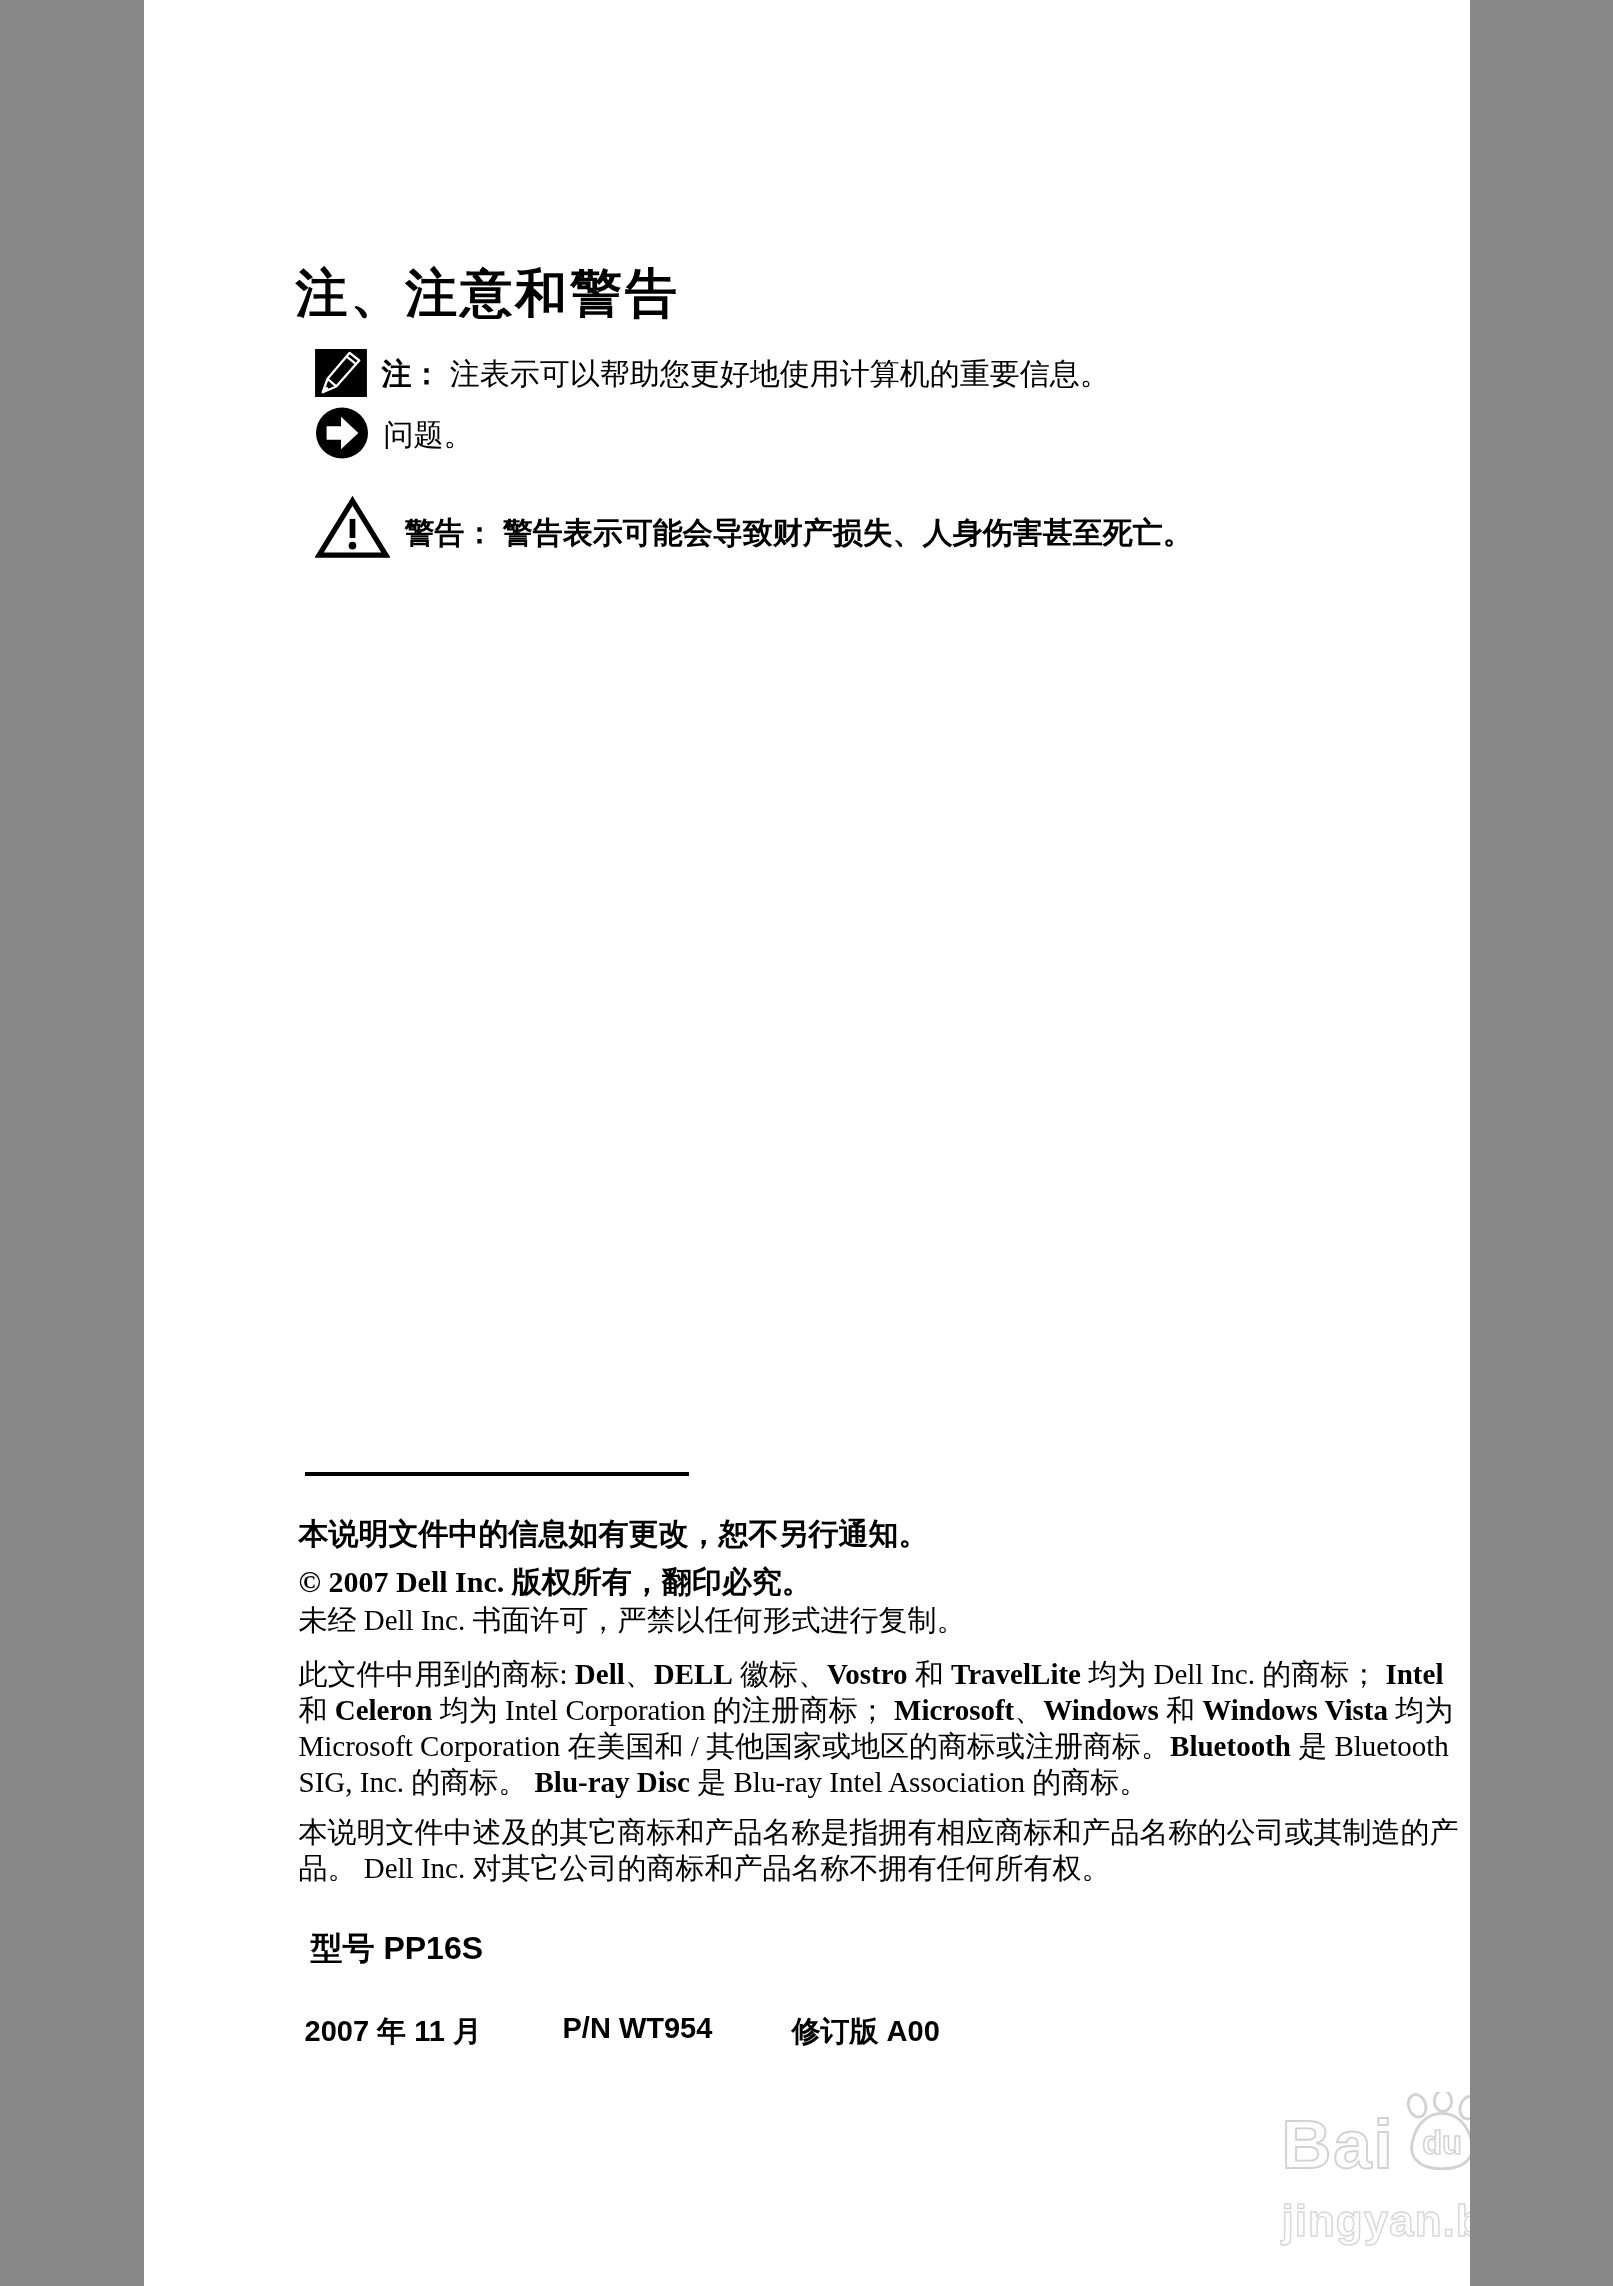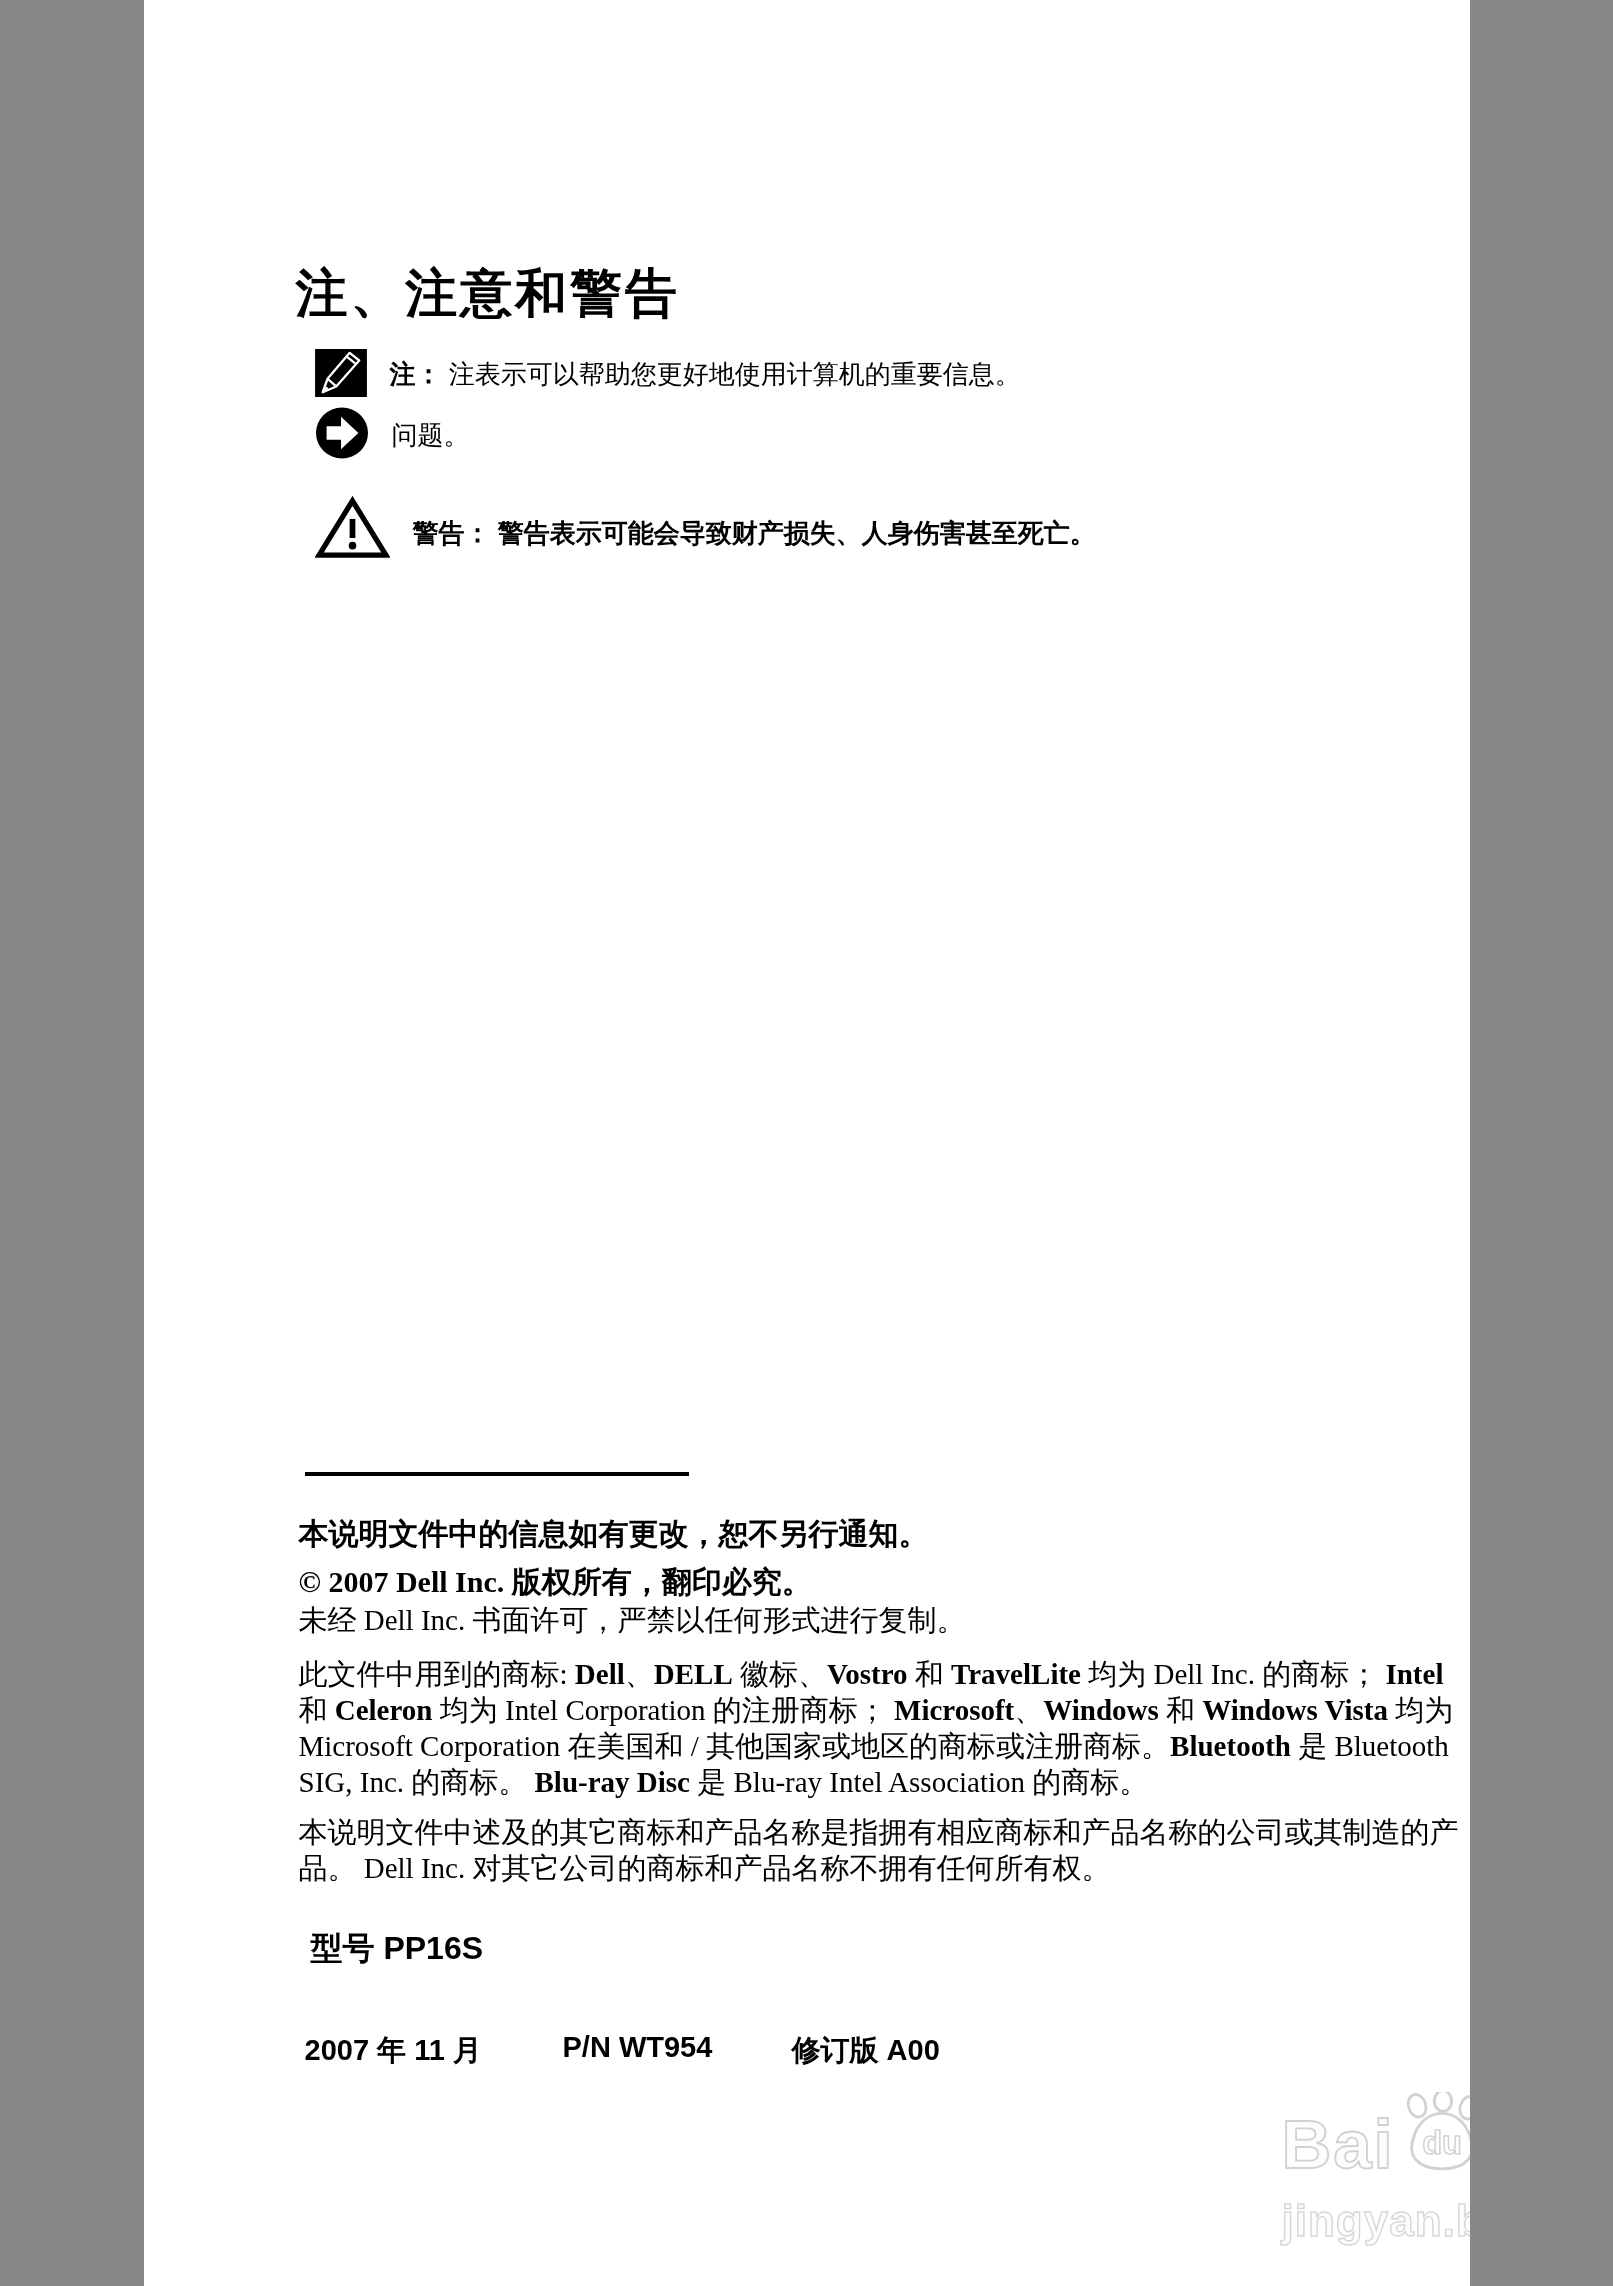--- a/index.html
+++ b/index.html
@@ -28,22 +28,22 @@
     position:absolute;
     left:171px;
     display:flex;
     align-items:flex-start;
   }
   #row-note{top:349px;}
   #row-caution{top:407px;}
   #row-warning{top:496px;}
   .notice-icon-box{flex:0 0 auto;}
   .notice-text{
-    margin-left:23px;
-    font-size:26px;
+    margin-left:15px;
+    font-size:30px;
     line-height:42px;
   }
   #row-note .notice-text{padding-top:3.8px;}
   #row-caution .notice-text{padding-top:6.7px;}
   #row-warning .notice-text{padding-top:16.3px;}
   .tline{white-space:nowrap;}
   .tline .b{font-weight:bold;}
   
   .divider{
     position:absolute;
@@ -70,21 +70,21 @@
     font-weight:bold;
     text-align:center;
   }
   .date-line{
     position:absolute;
     left:0; top:2012px;
     width:100%;
     font-size:29px;
     font-weight:bold;
   }
-  .date-line span{position:absolute; white-space:nowrap;margin-top:19px;}
+  .date-line span{position:absolute; white-space:nowrap;}
   .dl-date{left:161px;}
   .dl-pn{left:419px;}
   .dl-rev{left:648px;}
   
   .watermark{
     position:absolute;
     left:1138px; top:2092px;
     color:#fdfdfd;
     -webkit-text-stroke:1.9px #d2d2d2;
   }

